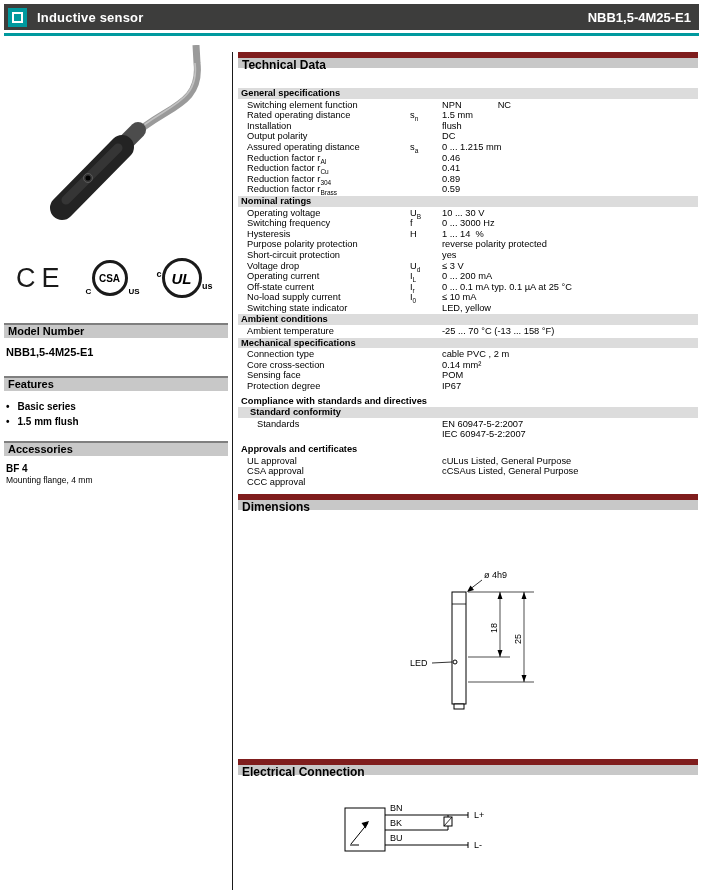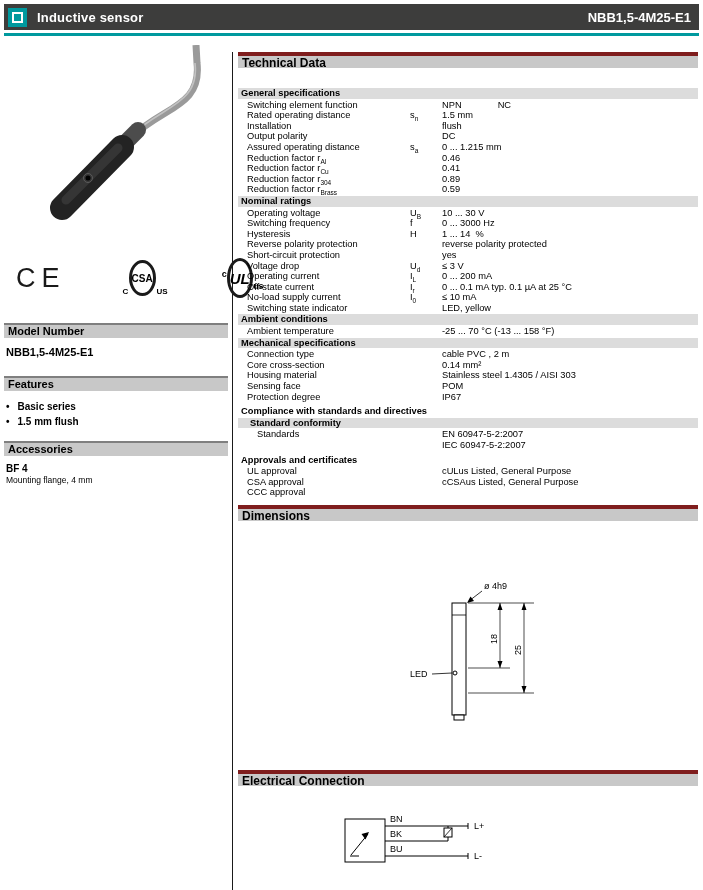--- a/index.html
+++ b/index.html
@@ -12,21 +12,21 @@
   .logo-square { width:19px; height:19px; background:#00999e; margin-left:4px; display:flex; align-items:center; justify-content:center; }
   .logo-square .inner { width:11px; height:11px; border:2px solid #fff; }
   .topbar .title { margin-left:10px; font-weight:bold; font-size:13px; letter-spacing:0.2px; }
   .topbar .part { margin-left:auto; margin-right:8px; font-weight:bold; font-size:13px; }
   .accent { position:absolute; left:4px; top:33px; width:695px; height:3px; background:#00999e; }
   .col-divider { position:absolute; left:232px; top:52px; width:1px; height:838px; background:#1a1a1a; }
 
   
   .left-col { position:absolute; left:4px; top:45px; width:224px; }
   .photo { height:200px; position:relative; }
-  .marks { display:flex; align-items:center; height:50px; margin-top:8px;gap:37px; }
+  .marks { display:flex; align-items:center; height:50px; margin-top:8px; }
   .ce-mark { font-size:27px; letter-spacing:6px; margin-left:12px; color:#1a1a1a; }
   .csa-mark { position:relative; margin-left:26px; width:36px; height:36px; border:3px solid #1a1a1a; border-radius:50%; display:flex; align-items:center; justify-content:center; font-weight:bold; font-size:10px; }
   .csa-c { position:absolute; left:-9px; bottom:-3px; font-size:8px; font-weight:bold; }
   .csa-us { position:absolute; right:-15px; bottom:-3px; font-size:8px; font-weight:bold; }
   .ul-mark { position:relative; margin-left:34px; width:40px; height:40px; border:3px solid #1a1a1a; border-radius:50%; display:flex; align-items:center; justify-content:center; font-weight:bold; font-size:15px; font-style:italic; }
   .ul-c { position:absolute; left:-8px; top:8px; font-size:9px; font-weight:bold; font-style:normal; }
   .ul-us { position:absolute; right:-14px; bottom:4px; font-size:9px; font-weight:bold; font-style:normal; }
 
   .side-bar { background:#c8c8c8; border-top:2px solid #7f7f7f; height:15px; line-height:13px; font-weight:bold; font-size:11px; padding-left:4px; }
   .model-bar { margin-top:20px; }
@@ -34,21 +34,21 @@
   .features-bar { margin-top:18px; }
   .features { margin-top:8px; padding-left:2px; list-style:none; }
   .features li { font-weight:bold; font-size:10px; line-height:15px; }
   .features li::before { content:"•"; margin-right:8px; }
   .acc-bar { margin-top:12px; }
   .acc-name { margin-top:7px; padding-left:2px; font-weight:bold; font-size:10px; }
   .acc-desc { padding-left:2px; font-size:8.5px; line-height:12px; }
 
   
   .right-col { position:absolute; left:238px; top:52px; width:460px; }
-  .main-bar { background:#c8c8c8; border-top:4px solid #7f1d1d; height:16px; line-height:14px; font-weight:bold; font-size:12px; padding-left:4px; }
+  .main-bar { background:#c8c8c8; border-top:6px solid #7f1d1d; height:16px; line-height:14px; font-weight:bold; font-size:12px; padding-left:4px; }
 
   .tech-table { margin-top:20px; }
   .trow { display:flex; line-height:10.6px; font-size:9.3px; }
   .tname { width:172px; padding-left:9px; }
   .tsym { width:32px; }
   .tval { flex:1; white-space:pre; display:block; }
   .tval2 { margin-left:36px; }
   sub { font-size:6.5px; line-height:0; }
   .tsection { background:#dcdcdc; font-weight:bold; font-size:9.3px; line-height:10.6px; padding-left:3px; margin:1px 0; }
   .tsection.indent { padding-left:12px; }
@@ -192,21 +192,21 @@
           <span class="tval"><span>0 ... 3000 Hz</span><span class="tval2"></span></span>
         </div>
 
         <div class="trow">
           <span class="tname"><span>Hysteresis</span><sub></sub></span>
           <span class="tsym"><span>H</span><sub></sub></span>
           <span class="tval"><span>1 ... 14  %</span><span class="tval2"></span></span>
         </div>
 
         <div class="trow">
-          <span class="tname"><span>Reverse polarity protection</span><sub></sub></span>
+          <span class="tname"><span>Purpose polarity protection</span><sub></sub></span>
           <span class="tsym"><span></span><sub></sub></span>
           <span class="tval"><span>reverse polarity protected</span><span class="tval2"></span></span>
         </div>
 
         <div class="trow">
           <span class="tname"><span>Short-circuit protection</span><sub></sub></span>
           <span class="tsym"><span></span><sub></sub></span>
           <span class="tval"><span>yes</span><span class="tval2"></span></span>
         </div>
 
@@ -255,25 +255,20 @@
           <span class="tsym"><span></span><sub></sub></span>
           <span class="tval"><span>cable PVC , 2 m</span><span class="tval2"></span></span>
         </div>
 
         <div class="trow">
           <span class="tname"><span>Core cross-section</span><sub></sub></span>
           <span class="tsym"><span></span><sub></sub></span>
           <span class="tval"><span>0.14 mm²</span><span class="tval2"></span></span>
         </div>
 
-        <div class="trow">
-          <span class="tname"><span>Housing material</span><sub></sub></span>
-          <span class="tsym"><span></span><sub></sub></span>
-          <span class="tval"><span>Stainless steel 1.4305 / AISI 303</span><span class="tval2"></span></span>
-        </div>
 
         <div class="trow">
           <span class="tname"><span>Sensing face</span><sub></sub></span>
           <span class="tsym"><span></span><sub></sub></span>
           <span class="tval"><span>POM</span><span class="tval2"></span></span>
         </div>
 
         <div class="trow">
           <span class="tname"><span>Protection degree</span><sub></sub></span>
           <span class="tsym"><span></span><sub></sub></span>

